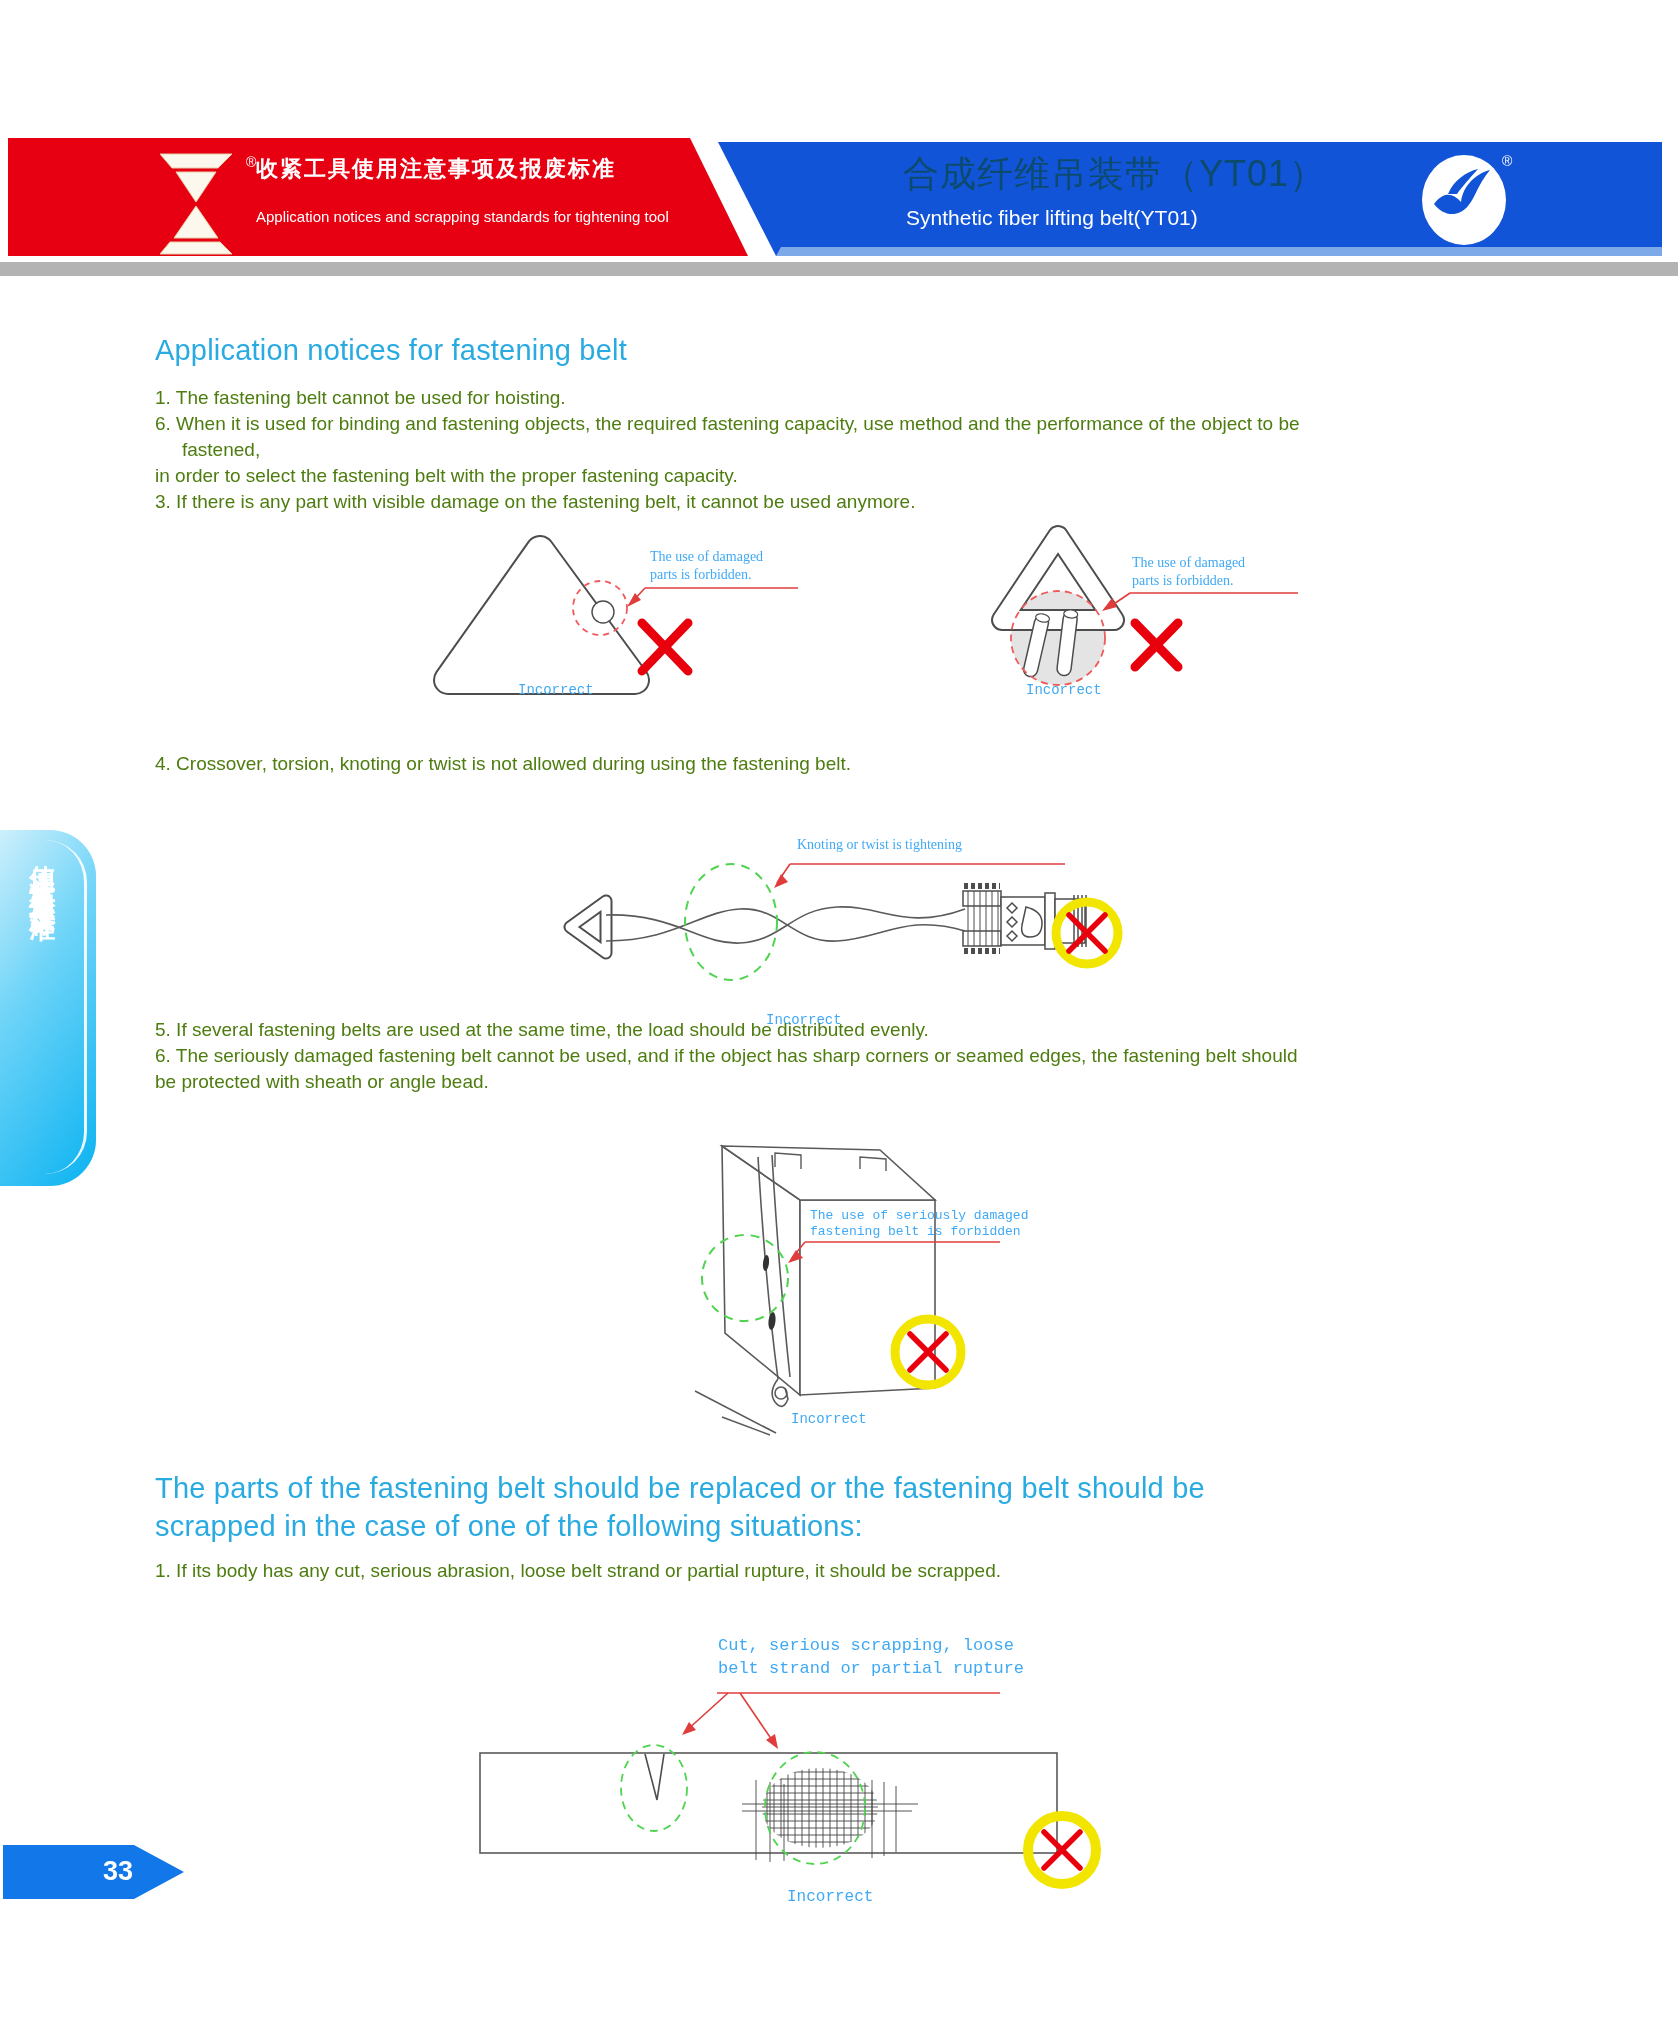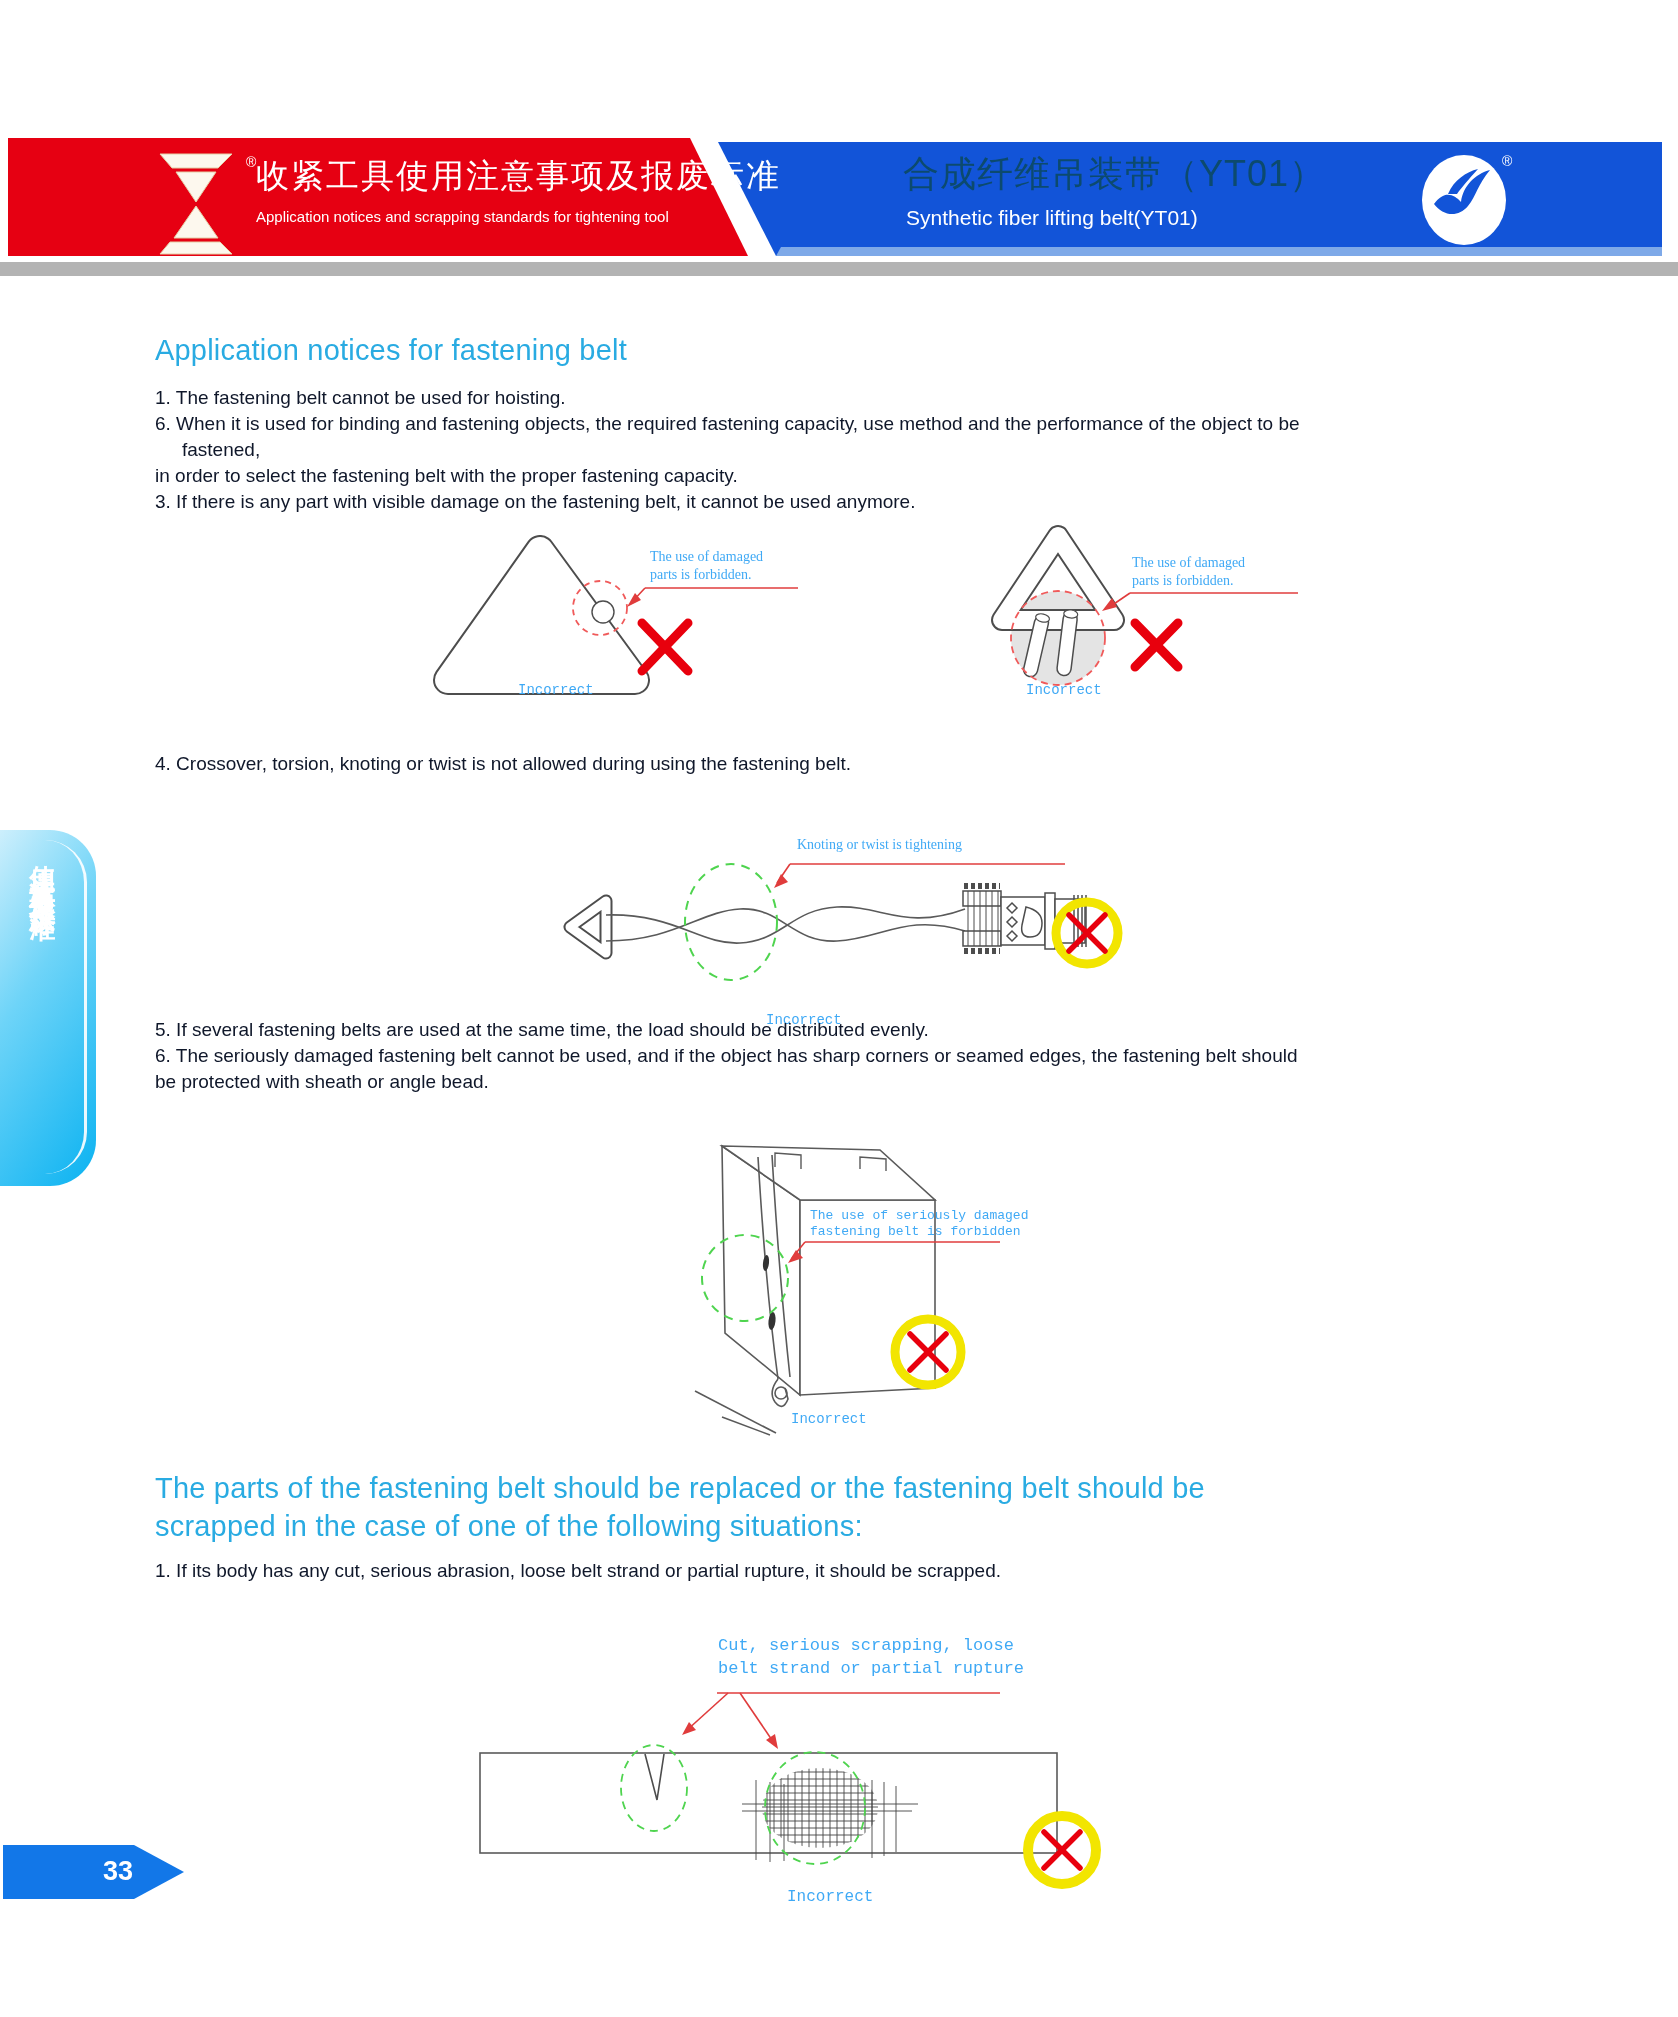--- a/index.html
+++ b/index.html
@@ -1,26 +1,26 @@
 <!DOCTYPE html>
 <html><head>
 <meta charset="utf-8">
 <style>
   html,body{margin:0;padding:0;background:#ffffff;}
   .page{position:relative;width:1678px;height:2017px;background:#fff;overflow:hidden;
         font-family:"Liberation Sans",sans-serif;}
   .abs{position:absolute;}
-  .body-text{font-size:19px;line-height:26px;color:#0f172a;white-space:nowrap;text-align:center;}
+  .body-text{font-size:19px;line-height:26px;color:#4d7c0f;white-space:nowrap;text-align:center;}
   .heading{font-size:29px;color:#29abe2;white-space:nowrap;letter-spacing:.2px;}
   .anno{font-family:Liberation Serif, serif;color:#3fa9f5;font-size:14px;white-space:nowrap;}
   .anno-sm{font-family:"Liberation Mono",monospace;color:#3fa9f5;font-size:13px;white-space:nowrap;}
   .anno-lg{font-family:"Liberation Mono",monospace;color:#3fa9f5;font-size:17px;white-space:nowrap;}
   .caption{font-family:"Liberation Mono",monospace;color:#3fa9f5;font-size:14px;white-space:nowrap;}
   .caption-lg{font-family:"Liberation Mono",monospace;color:#3fa9f5;font-size:16px;white-space:nowrap;}
-  .hdr-zh-left{font-size:33px;font-weight:normal;color:#fff;letter-spacing:2px;white-space:nowrap;}
+  .hdr-zh-left{font-size:22px;font-weight:bold;color:#fff;letter-spacing:2px;white-space:nowrap;}
   .hdr-en-left{font-size:15px;color:#fff;white-space:nowrap;}
   .hdr-zh-right{font-size:36px;font-weight:normal;color:#0c4a6e;letter-spacing:1px;white-space:nowrap;}
   .hdr-en-right{font-size:21px;color:#fff;white-space:nowrap;}
   .reg{color:#fff;font-size:14px;white-space:nowrap;}
   .sidebar-tab{left:0;top:830px;width:96px;height:356px;
     background:linear-gradient(125deg,#cdeffc 0%,#6ed4f8 40%,#0ab2f1 100%);
     border-radius:0 46px 46px 0;}
   .sidebar-arc{left:8px;top:10px;width:76px;height:334px;border-right:3px solid rgba(255,255,255,.9);
     border-radius:0 42px 42px 0;position:absolute;}
   .sidebar-text{left:26px;top:14px;height:328px;position:absolute;color:#fff;font-weight:bold;

